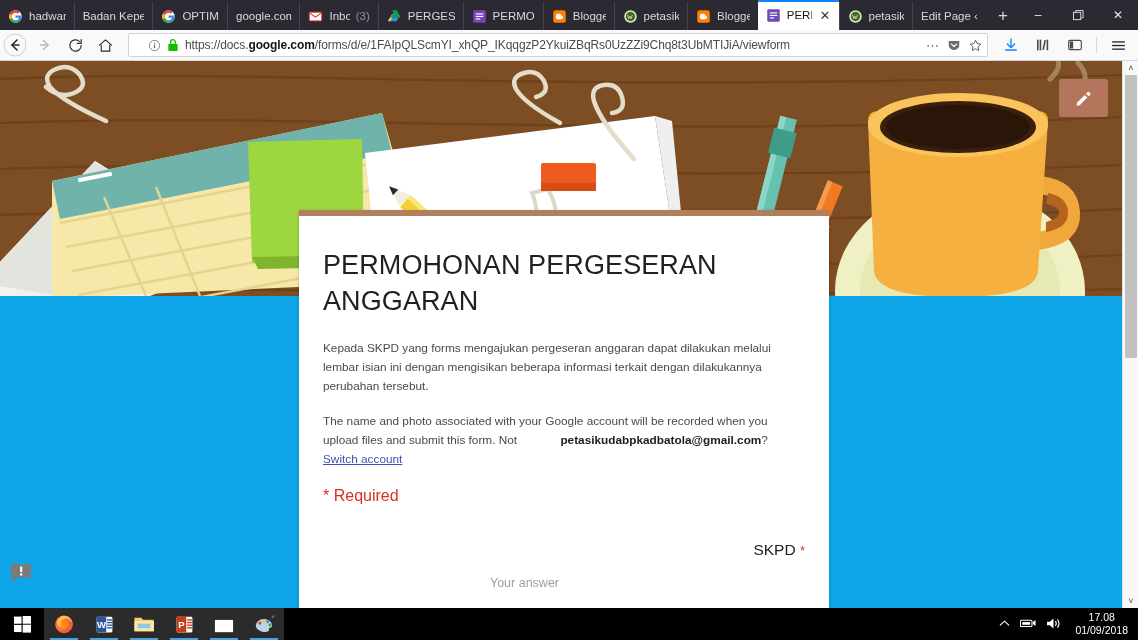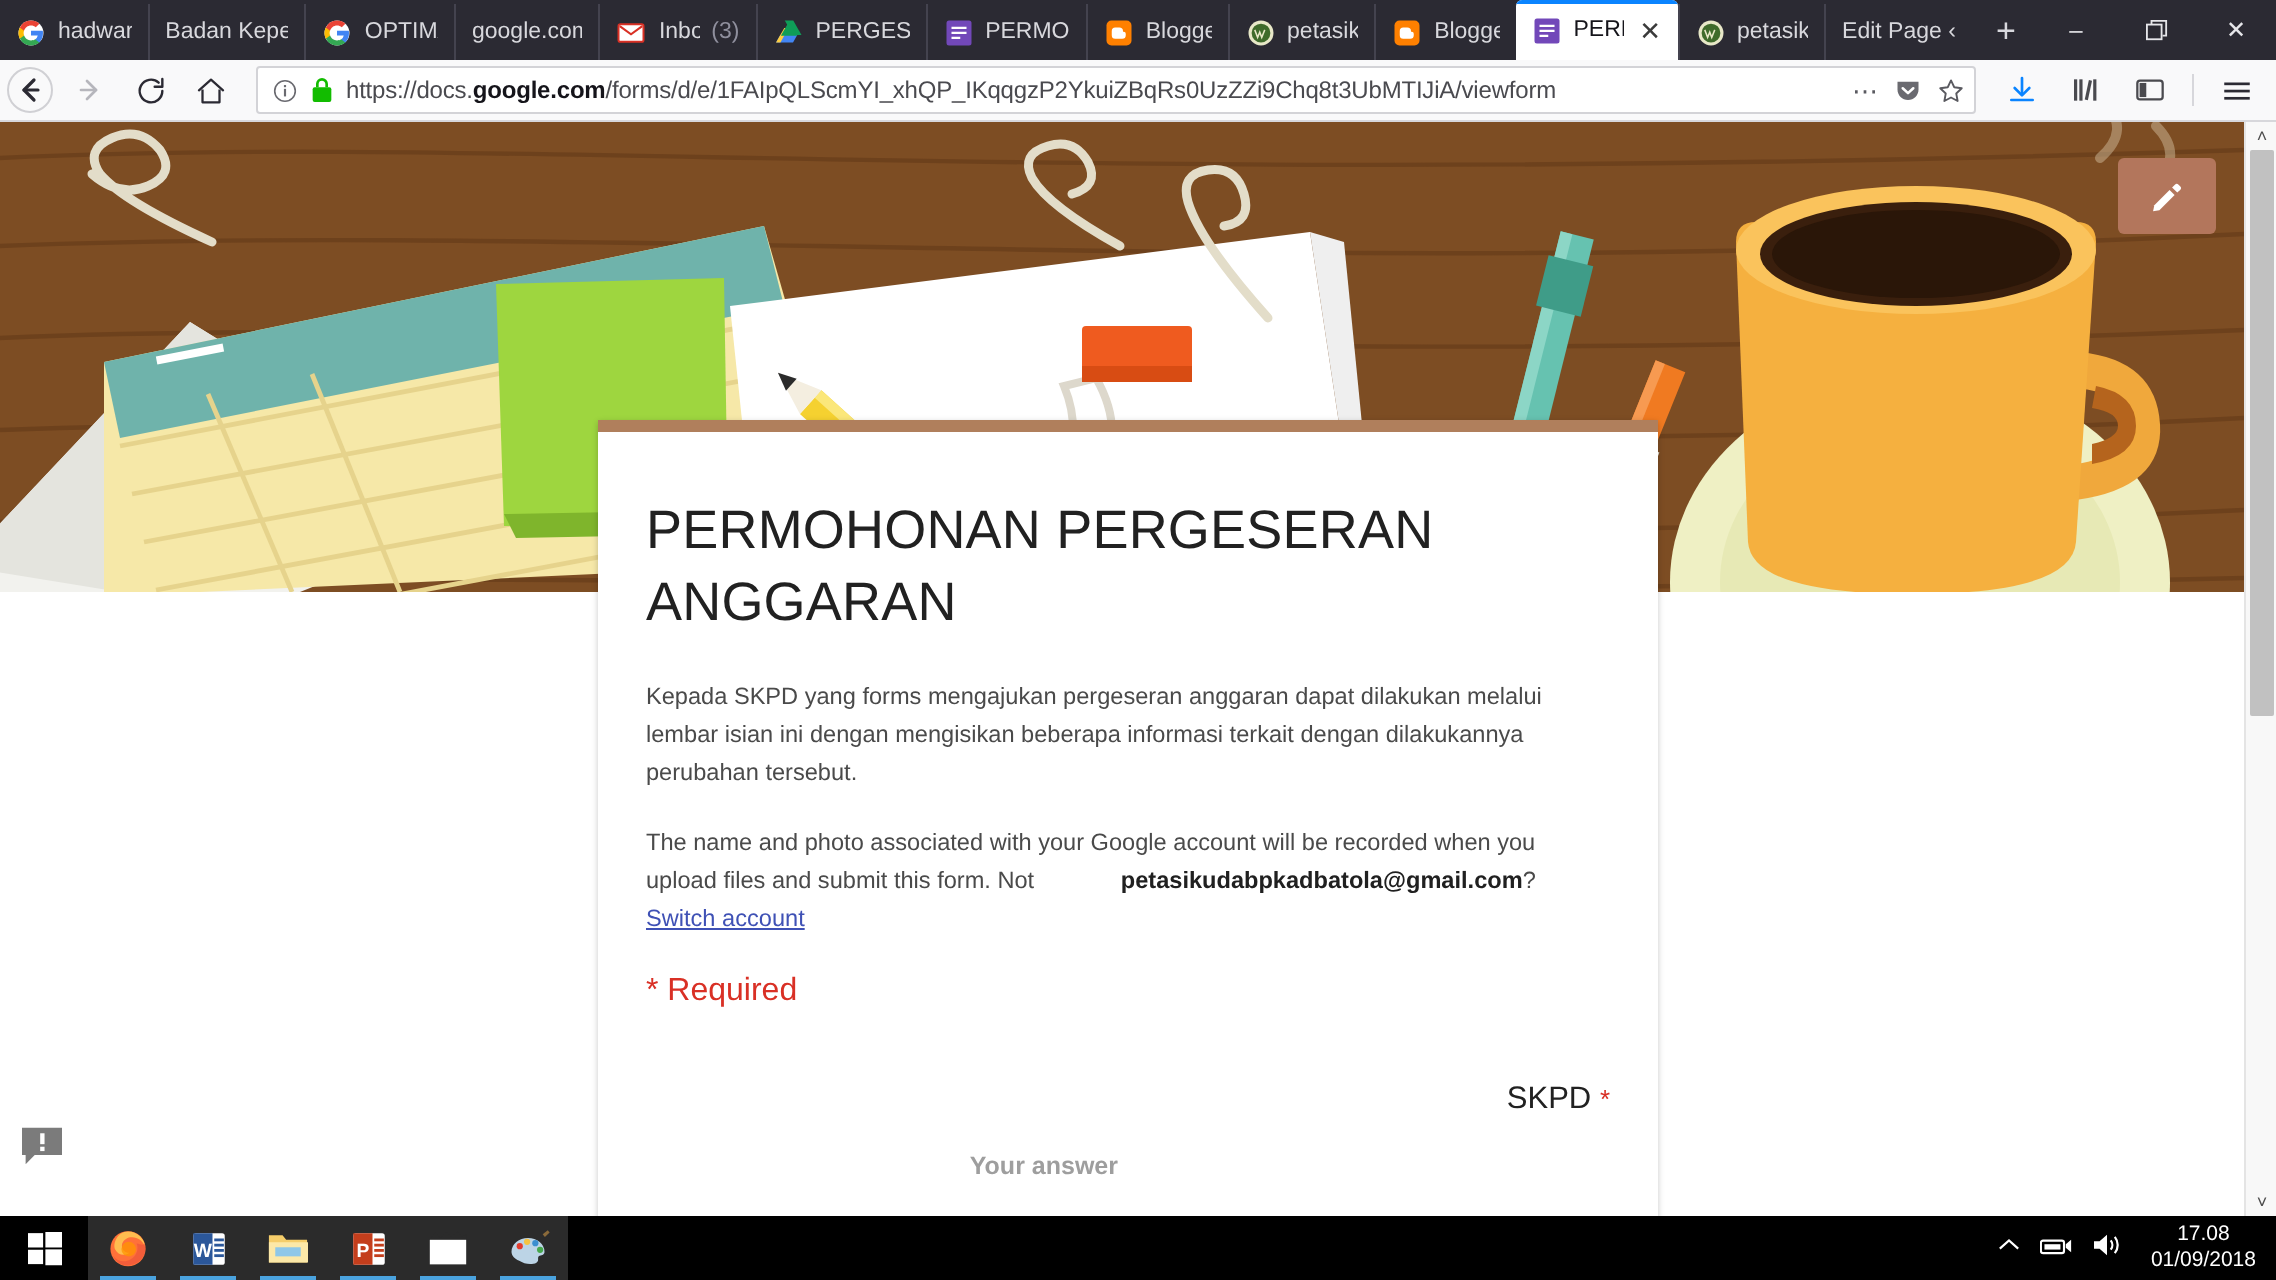--- a/index.html
+++ b/index.html
@@ -55,34 +55,34 @@
   }
   .navicon {
     width: 30px; height: 28px; display: flex; align-items: center; justify-content: center;
     color: #5a5a60;
   }
   .navicon.back { color: #2b2a33; }
   .navicon.fwd { color: #b6b6bc; }
   .urlbar {
     flex: 1; margin: 0 8px 0 8px; height: 24px;
     background: #fff; border: 1px solid #d3d3d7; border-radius: 2px;
-    display: flex; align-items: center; padding: 0 4px 0 7px; gap: 6px;
+    display: flex; align-items: center; padding: 0 4px 0 19px; gap: 6px;
     font-size: 12px; color: #4a4a4f; overflow: hidden;
   }
   .urlbar .urltext { flex: 1; white-space: nowrap; overflow: hidden; letter-spacing: -0.1px; }
   .urltext b { font-weight: 700; color: #15141a; }
   .urlbar-actions { display: flex; align-items: center; gap: 7px; padding-left: 6px; color: #5a5a60; }
   .toolright { display: flex; align-items: center; gap: 2px; padding-right: 5px; }
   .toolbtn { width: 30px; height: 28px; display: flex; align-items: center; justify-content: center; color: #4a4a4f; }
   .toolsep { width: 1px; height: 16px; background: #d7d7db; margin: 0 4px; }
 
   
   .viewport {
     position: absolute; top: 61px; left: 0; width: 1138px; height: 547px;
-    background: #ffffff; overflow: hidden;
+    background: #0ea5e9; overflow: hidden;
   }
   .banner {
     position: absolute; top: 0; left: 0; width: 1122px; height: 235px;
     overflow: hidden; background: #7a4a21;
   }
   .formcard {
     position: absolute; left: 299px; top: 149px;
     width: 530px; min-height: 400px;
     background: #fff;
     border-top: 6px solid #b07f5c;
@@ -97,21 +97,21 @@
     font-size: 11.8px; color: #4a4a4a; line-height: 1.62; margin-bottom: 15px;
   }
   .formdesc b { font-weight: 700; color: #202020; margin-left: 40px; }
   .switchlink { color: #3f51b5; text-decoration: underline; }
   .reqnote { font-size: 16px; color: #d93025; margin: 18px 0 36px 0; }
   .qblock { margin-bottom: 28px; text-align: right; }
   .qlabel { font-size: 15.5px; color: #212121; margin-bottom: 17px; font-weight: 400; }
   .qlabel .star { color: #d93025; font-size: 13px; }
   .answerline {
     width: 236px; font-size: 12.5px; color: #9e9e9e;
-    padding-bottom: 24px; border-bottom: 1px solid #a3a3a3; font-weight: bold;
+    padding-bottom: 24px; border-bottom: 1px solid #a3a3a3;
   }
 
   .fab {
     position: absolute; right: 30px; top: 18px;
     width: 49px; height: 38px; border-radius: 3px;
     background: #b3765c; display: flex; align-items: center; justify-content: center;
   }
   .feedback {
     position: absolute; left: 10px; bottom: 25px;
     width: 22px; height: 20px;

